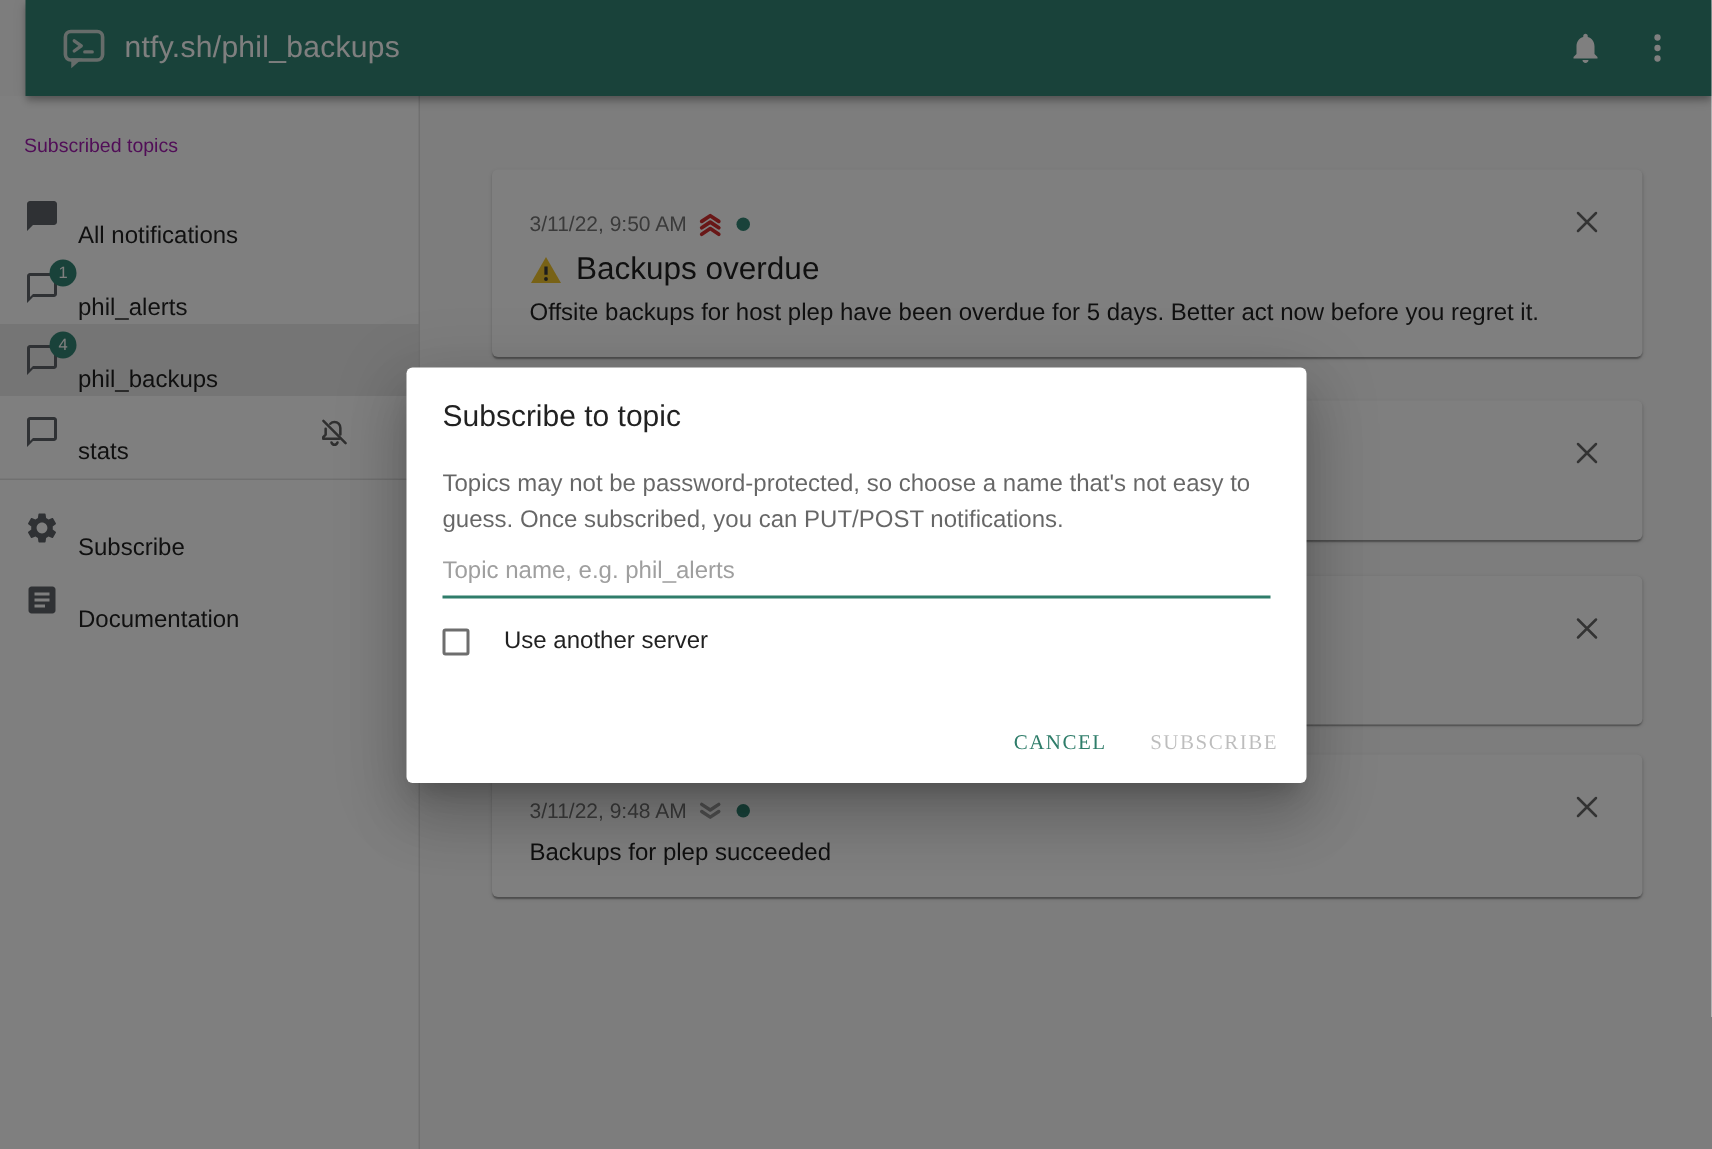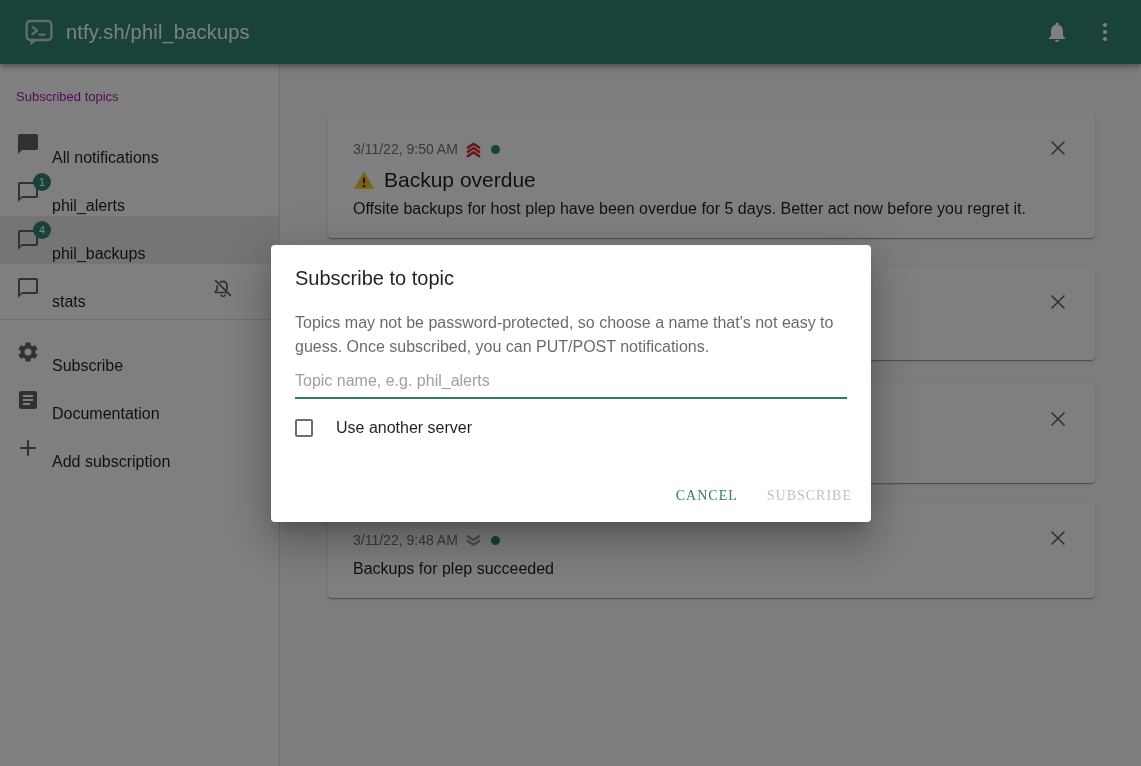--- a/index.html
+++ b/index.html
@@ -4,21 +4,21 @@
 <style>
   * { box-sizing: border-box; margin: 0; padding: 0; }
   html,body { width: 1141px; height: 766px; }
   body {
     font-family: "Liberation Sans", sans-serif;
     position: relative; overflow: hidden;
     background: #fafafa; color: rgba(0,0,0,.87);
   }
   
   .appbar {
-    position: absolute; top:0; left:0; right:0; height:64px;
+    position: absolute; top:0; left:17px; right:0; height:64px;
     background:#338574; display:flex; align-items:center;
     padding:0 24px; z-index:10;
     box-shadow:0 2px 4px -1px rgba(0,0,0,.2),0 4px 5px 0 rgba(0,0,0,.14),0 1px 10px 0 rgba(0,0,0,.12);
   }
   .appbar-title { color:#fff; font-size:20px; font-weight:500; letter-spacing:.2px; margin-left:12px; flex:1; }
   .appbar .icon-btn { background:none; border:none; width:24px; height:24px; padding:0; cursor:pointer; }
   .appbar .icon-btn + .icon-btn { margin-left:24px; }
   
   .sidebar {
     position:absolute; top:64px; left:0; bottom:0; width:280px;
@@ -175,28 +175,20 @@
 
   <div class="nav-item">
     <span class="nav-icon">
       <svg class="icon-svg" width="24" height="24" viewBox="0 0 24 24" fill="#5f6368">
         <path d="M19 3H5c-1.1 0-2 .9-2 2v14c0 1.1.9 2 2 2h14c1.1 0 2-.9 2-2V5c0-1.1-.9-2-2-2zm-5 14H7v-2h7v2zm3-4H7v-2h10v2zm0-4H7V7h10v2z"></path>
       </svg>
     </span>
     <span class="nav-label">Documentation</span>
   </div>
 
-  <div class="nav-item">
-    <span class="nav-icon">
-      <svg class="icon-svg" width="24" height="24" viewBox="0 0 24 24">
-        <path d="M12 5v14M5 12h14" stroke="#616161" stroke-width="2" stroke-linecap="round"></path>
-      </svg>
-    </span>
-    <span class="nav-label">Add subscription</span>
-  </div>
 </nav>
 
 <main class="content">
 
   <section class="card card-1">
     <div class="card-inner">
       <div class="meta-row">
         <span>3/11/22, 9:50 AM</span>
         <span>
           <svg class="icon-svg" width="19" height="19" viewBox="0 0 20 20" fill="none" stroke="#d32f2f" stroke-width="2.6" stroke-linecap="round" stroke-linejoin="round">
@@ -208,21 +200,21 @@
         <span class="unread-dot"></span>
       </div>
       <div class="card-title">
         <span>
           <svg class="icon-svg" width="22" height="20" viewBox="0 0 24 22">
             <path d="M12 1.5 L23 20.5 H1 Z" fill="#f0c42d"></path>
             <line x1="12" y1="8.5" x2="12" y2="14.5" stroke="#3a3a3a" stroke-width="2.4"></line>
             <circle cx="12" cy="17.6" r="1.4" fill="#3a3a3a"></circle>
           </svg>
         </span>
-        <span>Backup overdue</span>
+        <span>Backups overdue</span>
       </div>
       <div class="card-body">Offsite backups for host plep have been overdue for 5 days. Better act now before you regret it.</div>
     </div>
     <button class="close-btn">
       <svg class="icon-svg" width="24" height="24" viewBox="0 0 24 24">
         <path d="M6 6 L18 18 M18 6 L6 18" stroke="currentColor" stroke-width="1.7" stroke-linecap="round"></path>
       </svg>
     </button>
   </section>
 

